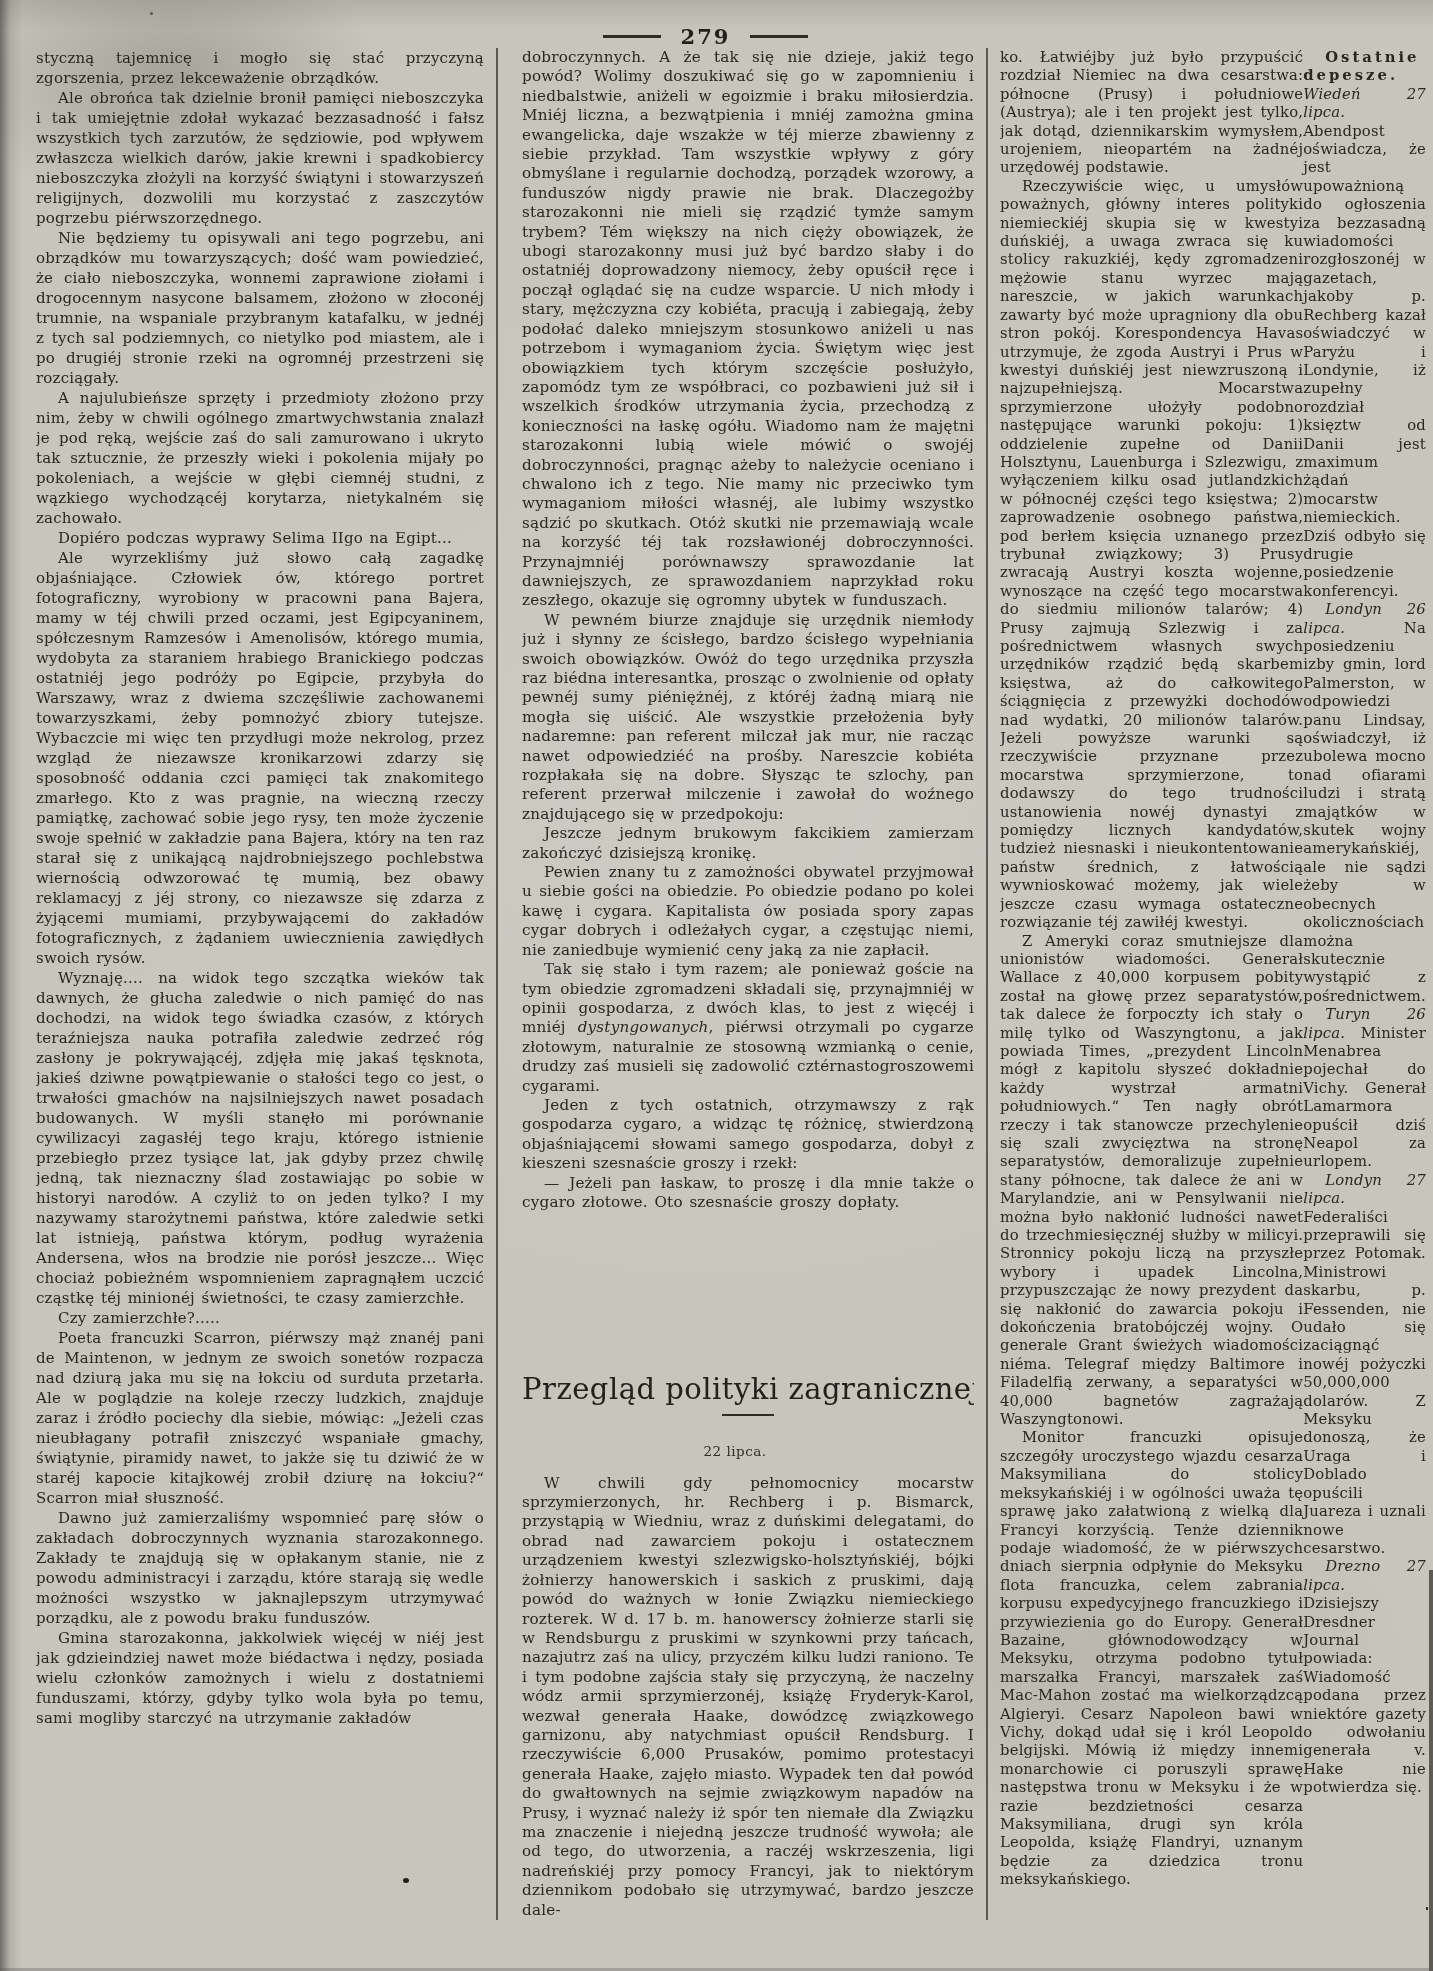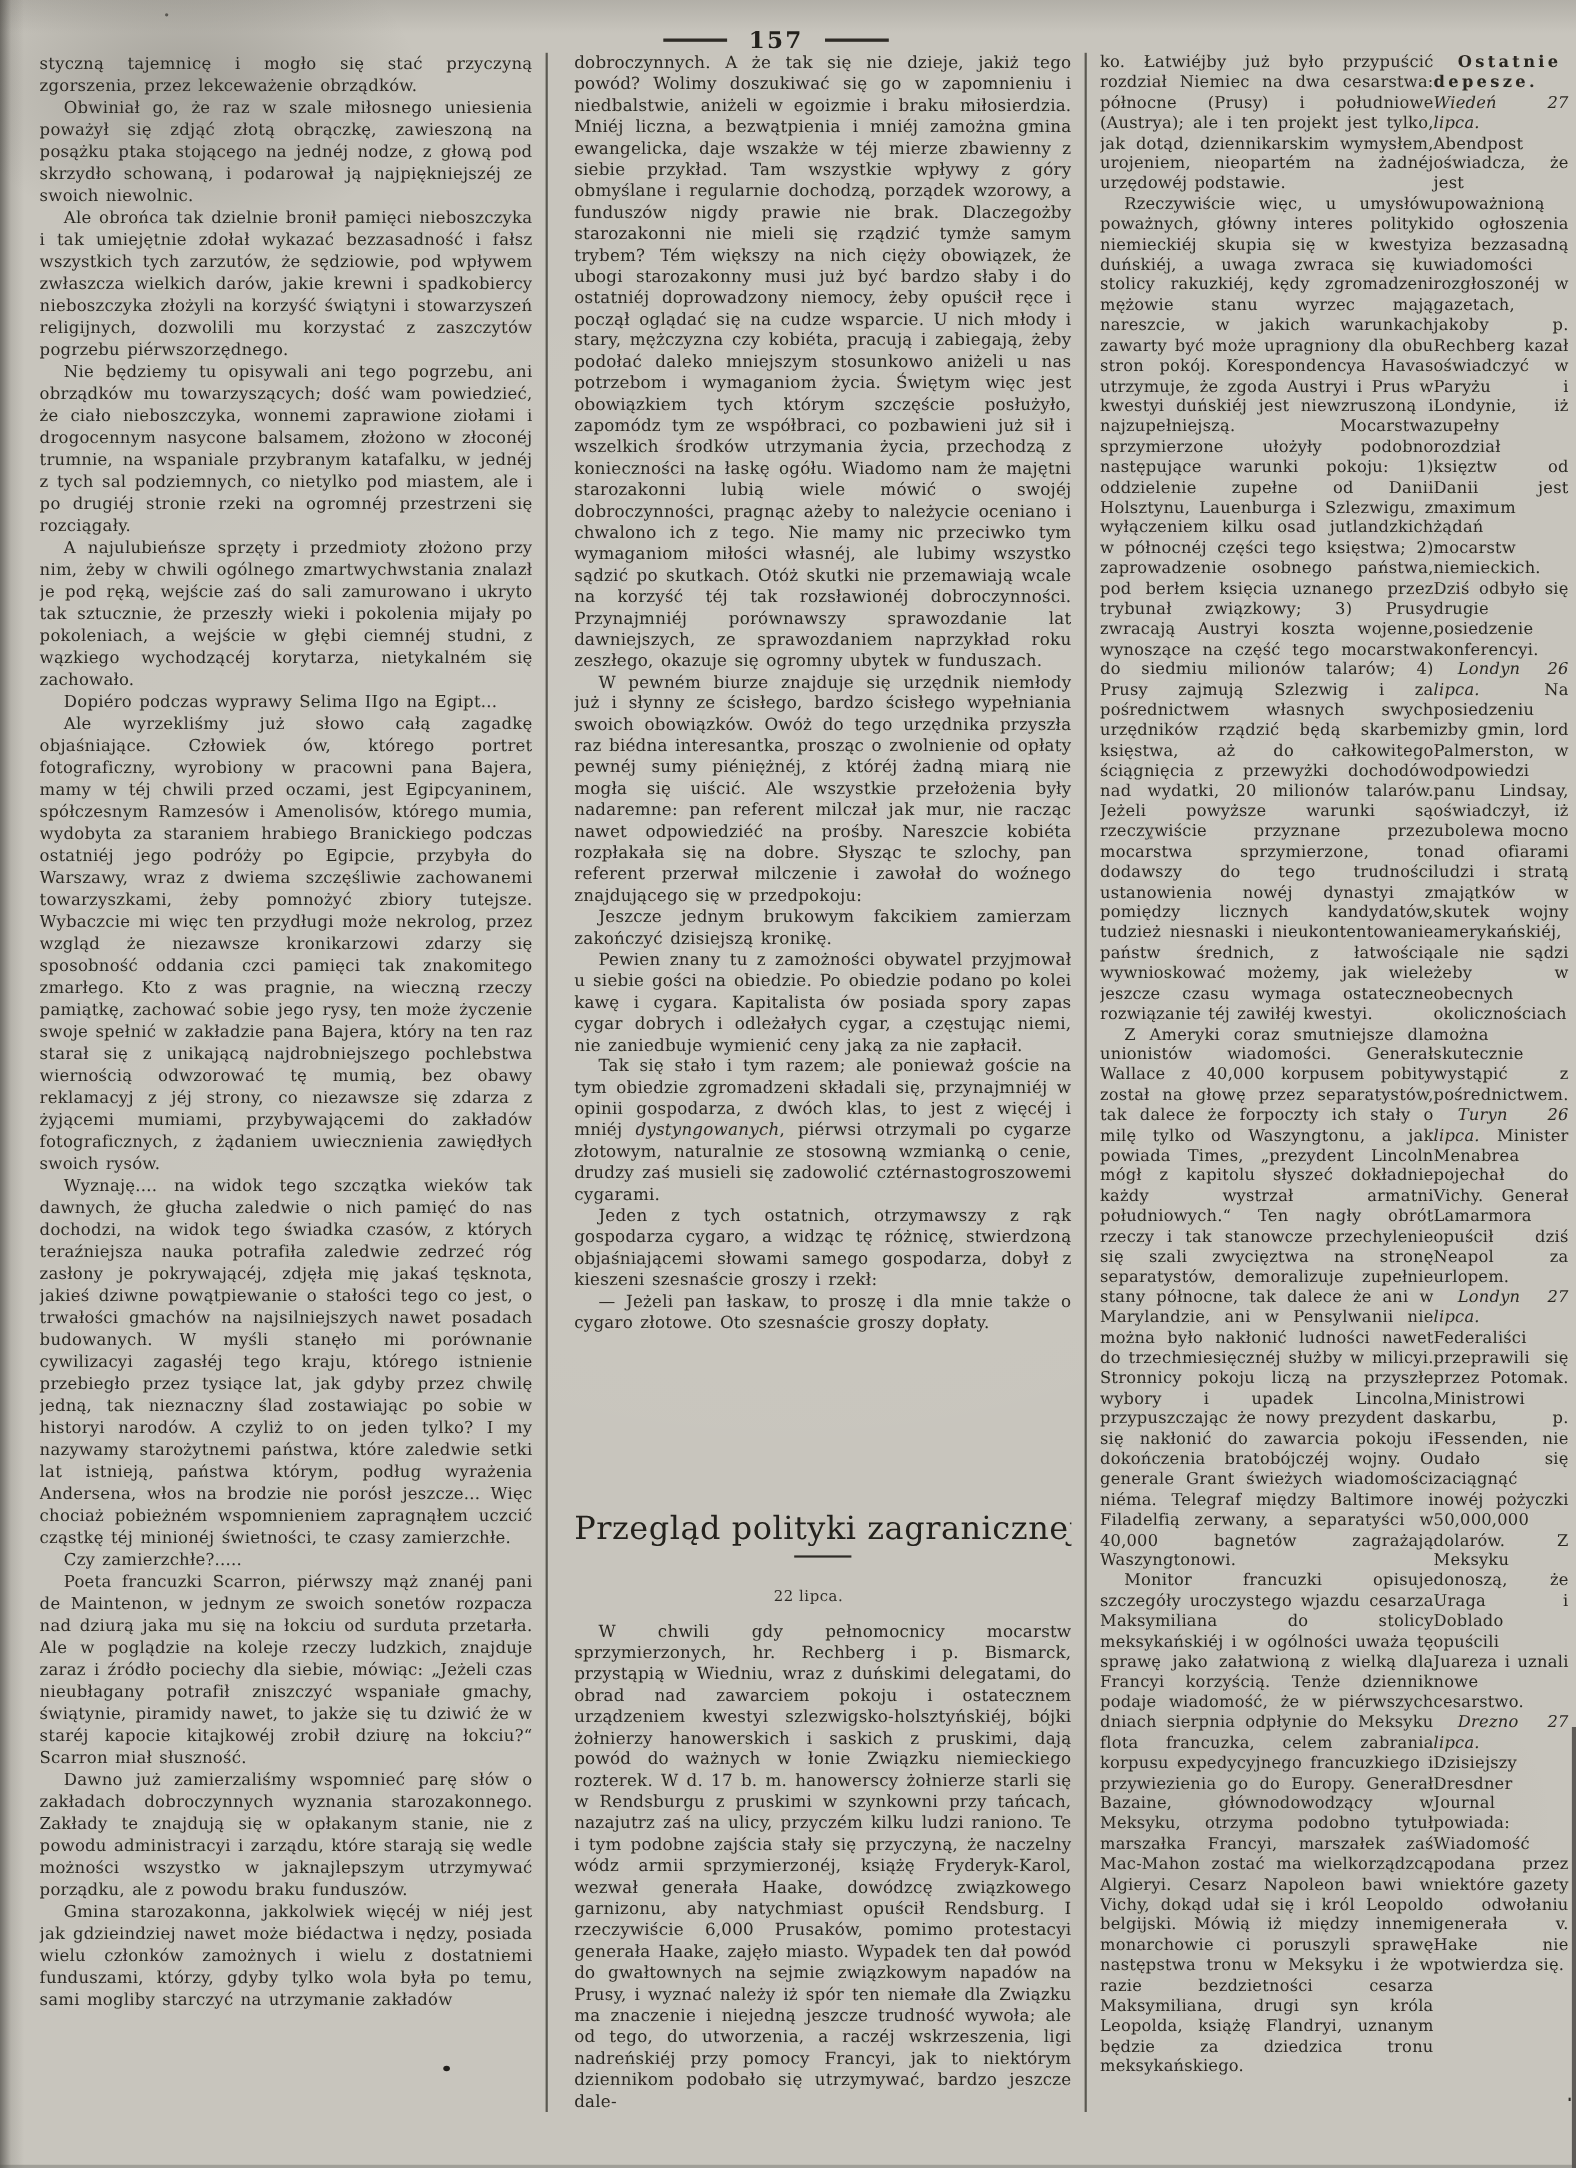--- a/index.html
+++ b/index.html
@@ -76,29 +76,28 @@
     width:72px;height:3px;background:#2e2b26;align-self:center;
   }
 </style>
 </head>
 <body>
 
 <div class="page">
 
   <header class="page-header">
     <span class="hdash"></span>
-    <span class="page-number">157</span>
+    <span class="page-number">279</span>
     <span class="hdash"></span>
   </header>
 
   <div class="columns">
 
     <section class="col col1">
         <p class="para cont">styczną tajemnicę i mogło się stać przyczyną zgorszenia, przez lekceważenie obrządków.</p>
-        <p class="para">Obwiniał go, że raz w szale miłosnego uniesienia poważył się zdjąć złotą obrączkę, zawieszoną na posążku ptaka stojącego na jednéj nodze, z głową pod skrzydło schowaną, i podarował ją najpiękniejszéj ze swoich niewolnic.</p>
         <p class="para">Ale obrońca tak dzielnie bronił pamięci nieboszczyka i tak umiejętnie zdołał wykazać bezzasadność i fałsz wszystkich tych zarzutów, że sędziowie, pod wpływem zwłaszcza wielkich darów, jakie krewni i spadkobiercy nieboszczyka złożyli na korzyść świątyni i stowarzyszeń religijnych, dozwolili mu korzystać z zaszczytów pogrzebu piérwszorzędnego.</p>
         <p class="para">Nie będziemy tu opisywali ani tego pogrzebu, ani obrządków mu towarzyszących; dość wam powiedzieć, że ciało nieboszczyka, wonnemi zaprawione ziołami i drogocennym nasycone balsamem, złożono w złoconéj trumnie, na wspaniale przybranym katafalku, w jednéj z tych sal podziemnych, co nietylko pod miastem, ale i po drugiéj stronie rzeki na ogromnéj przestrzeni się rozciągały.</p>
         <p class="para">A najulubieńsze sprzęty i przedmioty złożono przy nim, żeby w chwili ogólnego zmartwychwstania znalazł je pod ręką, wejście zaś do sali zamurowano i ukryto tak sztucznie, że przeszły wieki i pokolenia mijały po pokoleniach, a wejście w głębi ciemnéj studni, z wązkiego wychodzącéj korytarza, nietykalném się zachowało.</p>
         <p class="para">Dopiéro podczas wyprawy Selima IIgo na Egipt...</p>
         <p class="para">Ale wyrzekliśmy już słowo całą zagadkę objaśniające. Człowiek ów, którego portret fotograficzny, wyrobiony w pracowni pana Bajera, mamy w téj chwili przed oczami, jest Egipcyaninem, spółczesnym Ramzesów i Amenolisów, którego mumia, wydobyta za staraniem hrabiego Branickiego podczas ostatniéj jego podróży po Egipcie, przybyła do Warszawy, wraz z dwiema szczęśliwie zachowanemi towarzyszkami, żeby pomnożyć zbiory tutejsze. Wybaczcie mi więc ten przydługi może nekrolog, przez wzgląd że niezawsze kronikarzowi zdarzy się sposobność oddania czci pamięci tak znakomitego zmarłego. Kto z was pragnie, na wieczną rzeczy pamiątkę, zachować sobie jego rysy, ten może życzenie swoje spełnić w zakładzie pana Bajera, który na ten raz starał się z unikającą najdrobniejszego pochlebstwa wiernością odwzorować tę mumią, bez obawy reklamacyj z jéj strony, co niezawsze się zdarza z żyjącemi mumiami, przybywającemi do zakładów fotograficznych, z żądaniem uwiecznienia zawiędłych swoich rysów.</p>
         <p class="para">Wyznaję.... na widok tego szczątka wieków tak dawnych, że głucha zaledwie o nich pamięć do nas dochodzi, na widok tego świadka czasów, z których teraźniejsza nauka potrafiła zaledwie zedrzeć róg zasłony je pokrywającéj, zdjęła mię jakaś tęsknota, jakieś dziwne powątpiewanie o stałości tego co jest, o trwałości gmachów na najsilniejszych nawet posadach budowanych. W myśli stanęło mi porównanie cywilizacyi zagasłéj tego kraju, którego istnienie przebiegło przez tysiące lat, jak gdyby przez chwilę jedną, tak nieznaczny ślad zostawiając po sobie w historyi narodów. A czyliż to on jeden tylko? I my nazywamy starożytnemi państwa, które zaledwie setki lat istnieją, państwa którym, podług wyrażenia Andersena, włos na brodzie nie porósł jeszcze... Więc chociaż pobieżném wspomnieniem zapragnąłem uczcić cząstkę téj minionéj świetności, te czasy zamierzchłe.</p>
         <p class="para">Czy zamierzchłe?.....</p>
         <p class="para">Poeta francuzki Scarron, piérwszy mąż znanéj pani de Maintenon, w jednym ze swoich sonetów rozpacza nad dziurą jaka mu się na łokciu od surduta przetarła. Ale w poglądzie na koleje rzeczy ludzkich, znajduje zaraz i źródło pociechy dla siebie, mówiąc: „Jeżeli czas nieubłagany potrafił zniszczyć wspaniałe gmachy, świątynie, piramidy nawet, to jakże się tu dziwić że w staréj kapocie kitajkowéj zrobił dziurę na łokciu?“ Scarron miał słuszność.</p>
         <p class="para">Dawno już zamierzaliśmy wspomnieć parę słów o zakładach dobroczynnych wyznania starozakonnego. Zakłady te znajdują się w opłakanym stanie, nie z powodu administracyi i zarządu, które starają się wedle możności wszystko w jaknajlepszym utrzymywać porządku, ale z powodu braku funduszów.</p>
         <p class="para">Gmina starozakonna, jakkolwiek więcéj w niéj jest jak gdzieindziej nawet może biédactwa i nędzy, posiada wielu członków zamożnych i wielu z dostatniemi funduszami, którzy, gdyby tylko wola była po temu, sami mogliby starczyć na utrzymanie zakładów</p>

